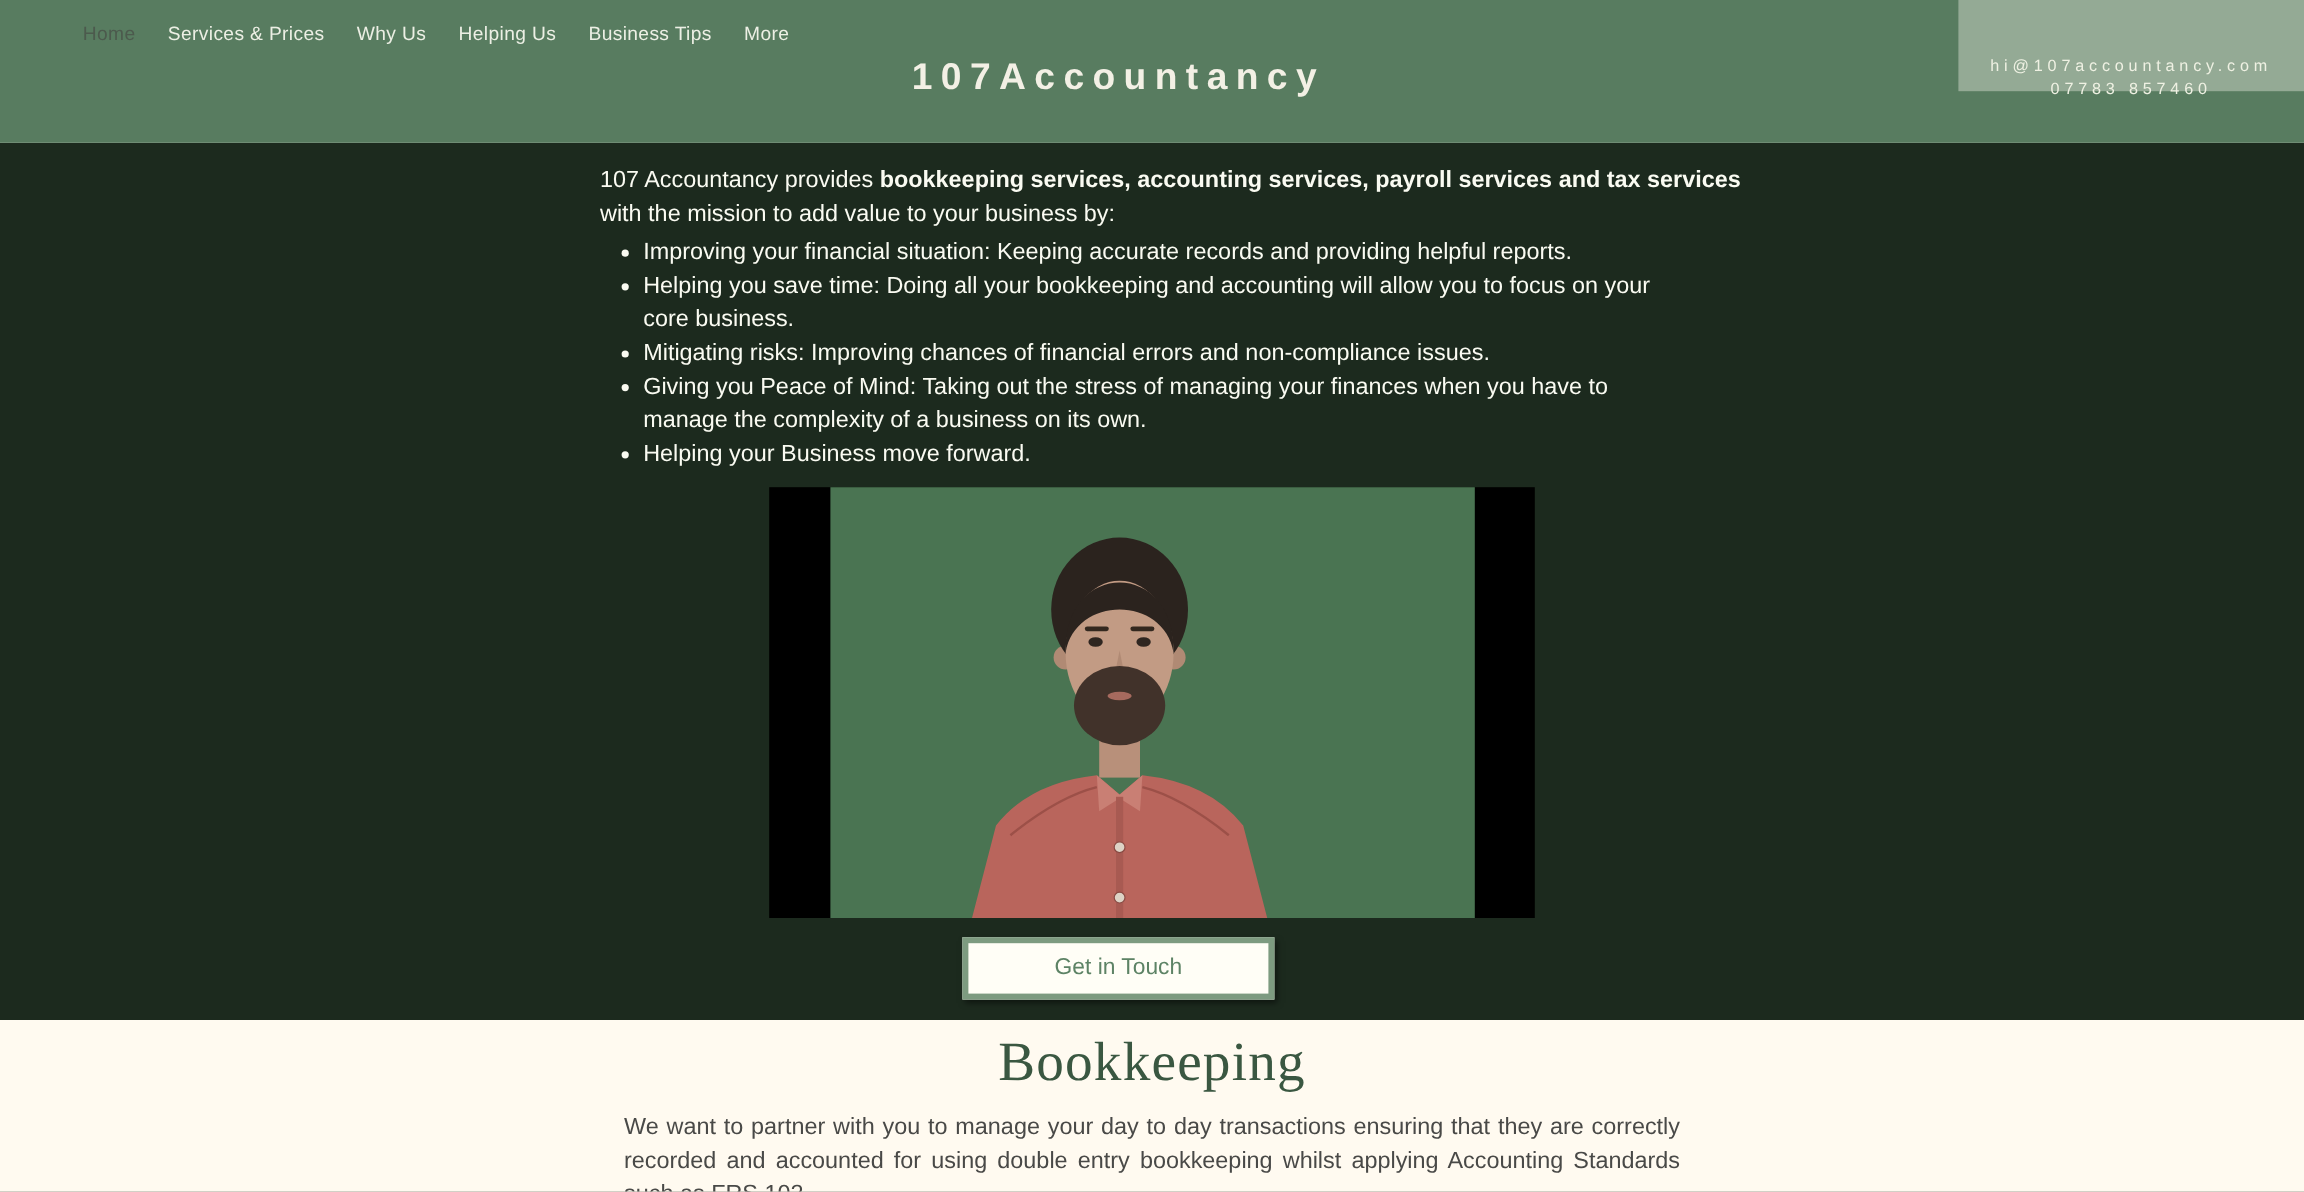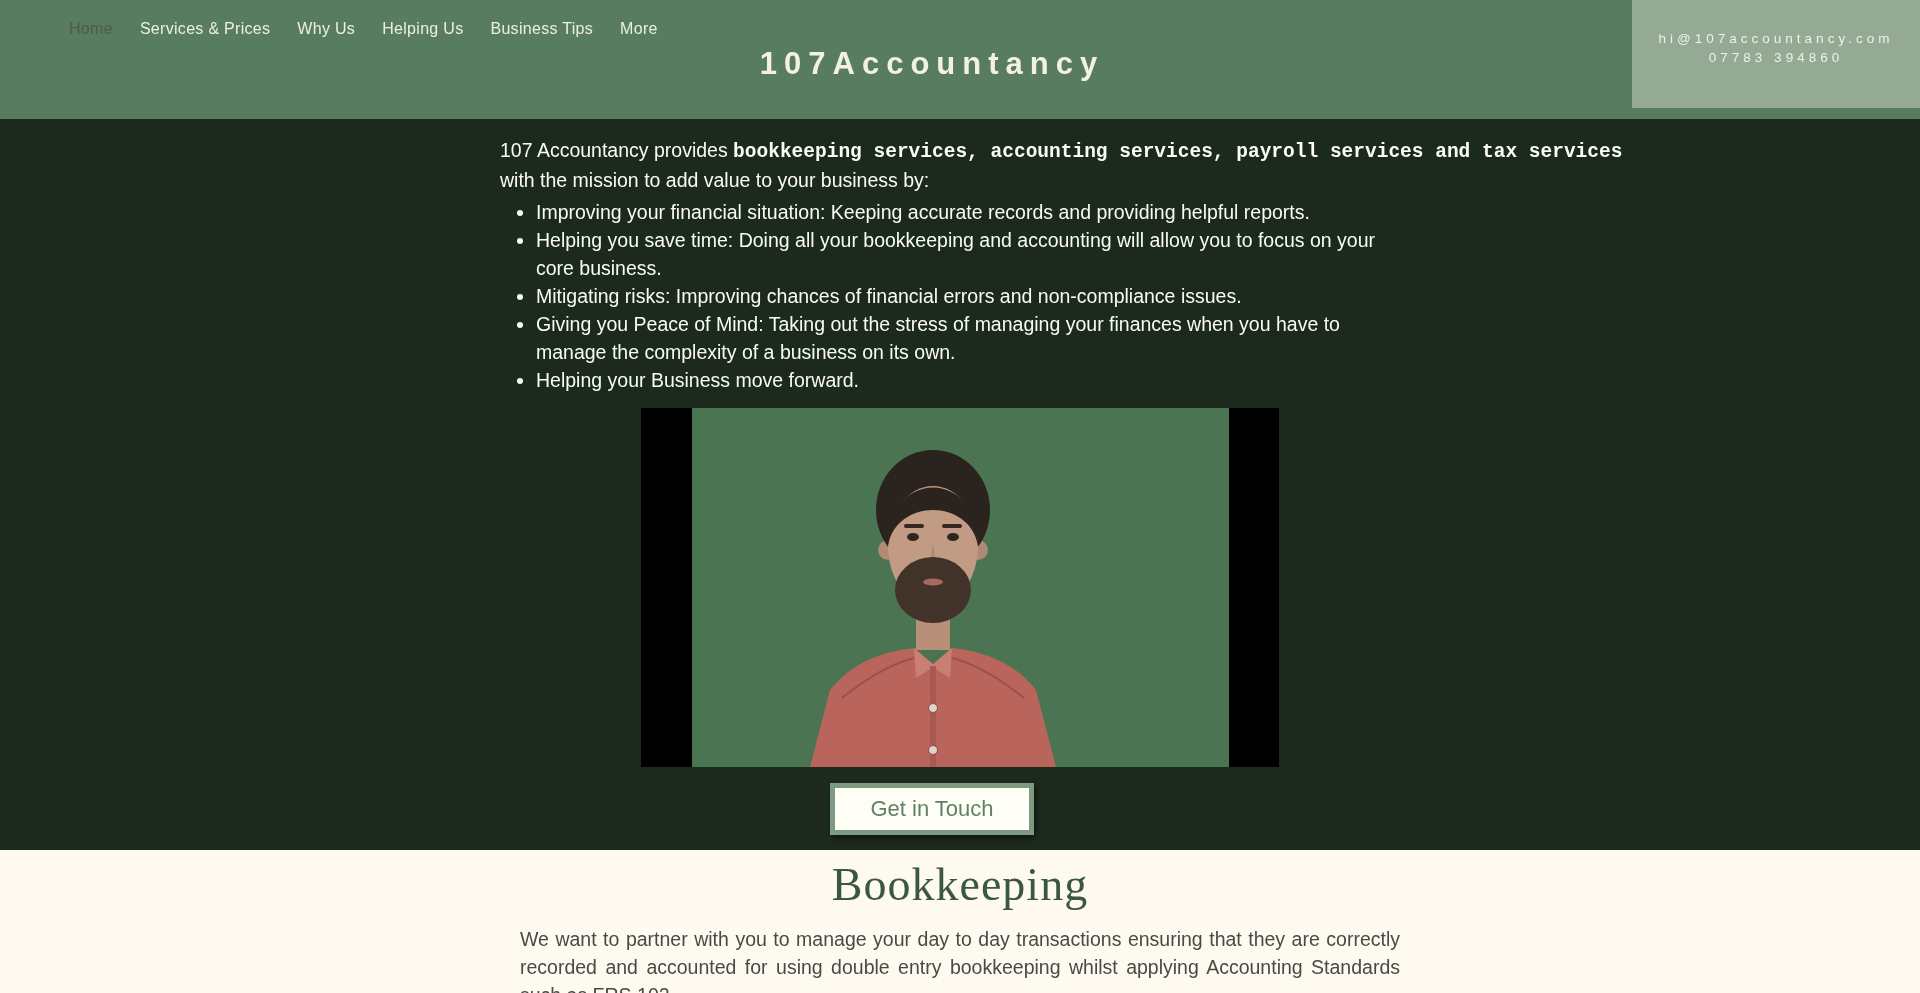--- a/index.html
+++ b/index.html
@@ -27,68 +27,68 @@
   }
   .main-nav a.active { color:var(--nav-active-text, #4c5a4d);margin-left:40px; }
   .site-title {
     position:absolute; top:46px; left:calc(50% - 28px);
     transform:translateX(-50%);
     font-size:31px; font-weight:bold; letter-spacing:7px;
     color:var(--site-title-text, #f3f0e5); white-space:nowrap;
   }
   .contact-card {
     position:absolute; top:0; right:0;
-    width:288px; height:108px;
+    width:288px; height:76px;
     background:var(--contact-box-green, #94aa95);
-    padding-top:29px; text-align:center;
+    padding-top:45px; text-align:center;
   }
   .contact-card div {
     font-size:13.5px; letter-spacing:4px; line-height:19px;
     color:var(--contact-text, #eff1e3); white-space:nowrap; cursor:pointer;
   }
 
   
   .hero-section {
     height:731px;
     background:var(--dark-section-green, #1c2a1e);
     padding-top:17px;
   }
   .hero-text {
     width:920px; margin:0 auto;
     color:var(--hero-text, #fafbf2);
     font-size:19.5px; line-height:28px;
   }
   .intro-line1 { white-space:nowrap; }
-  .intro-line1 strong { font-weight:bold;font-family:Liberation Mono, monospace; }
+  .intro-line1 strong { font-weight:bold; }
   .benefit-list {
     width:896px; margin-top:4px; padding-left:36px; list-style:disc;
   }
   .benefit-list li { line-height:28px; max-width:858px; }
 
   
   .video-player {
     width:638px; height:359px; margin:14px auto 0;
     background:var(--video-letterbox-black, #000);
     display:flex; justify-content:center; cursor:pointer;
   }
   .video-screen {
     width:537px; height:359px;
     background:var(--video-screen-green, #4a7452);
     overflow:hidden;
   }
 
   
   .cta-button {
     display:block; margin:16px auto 0; transform:translateX(-28px);
-    width:204px; height:52px;
+    width:260px; height:52px;
     background:var(--cta-background, #fffef6);
     border:5px solid var(--cta-border, #7d9b80);
     color:var(--cta-text, #5d8365);
     font-family:"Liberation Sans", sans-serif;
-    font-size:22px; cursor:pointer;
+    font-size:19px; cursor:pointer;
     box-shadow:2px 3px 5px rgba(0,0,0,0.5);
   }
 
   
   .bookkeeping-section {
     background:var(--cream, #fffaf0);
     padding-top:8px; height:144px;
   }
   .bookkeeping-title {
     text-align:center;
@@ -112,21 +112,21 @@
   <nav class="main-nav">
     <a class="active">Home</a>
     <a>Services &amp; Prices</a>
     <a>Why Us</a>
     <a>Helping Us</a>
     <a>Business Tips</a>
     <a>More</a>
   </nav>
   <div class="contact-card">
     <div>hi@107accountancy.com</div>
-    <div>07783 394860</div>
+    <div>07783 857460</div>
   </div>
   <h1 class="site-title">107Accountancy</h1>
 </header>
 
 <section class="hero-section">
   <div class="hero-text">
     <div class="intro-line1"><span>107 Accountancy provides </span><strong>bookkeeping services, accounting services, payroll services and tax services</strong></div>
     <div class="intro-line2">with the mission to add value to your business by:</div>
     <ul class="benefit-list">
       <li>Improving your financial situation: Keeping accurate records and providing helpful reports.</li>

